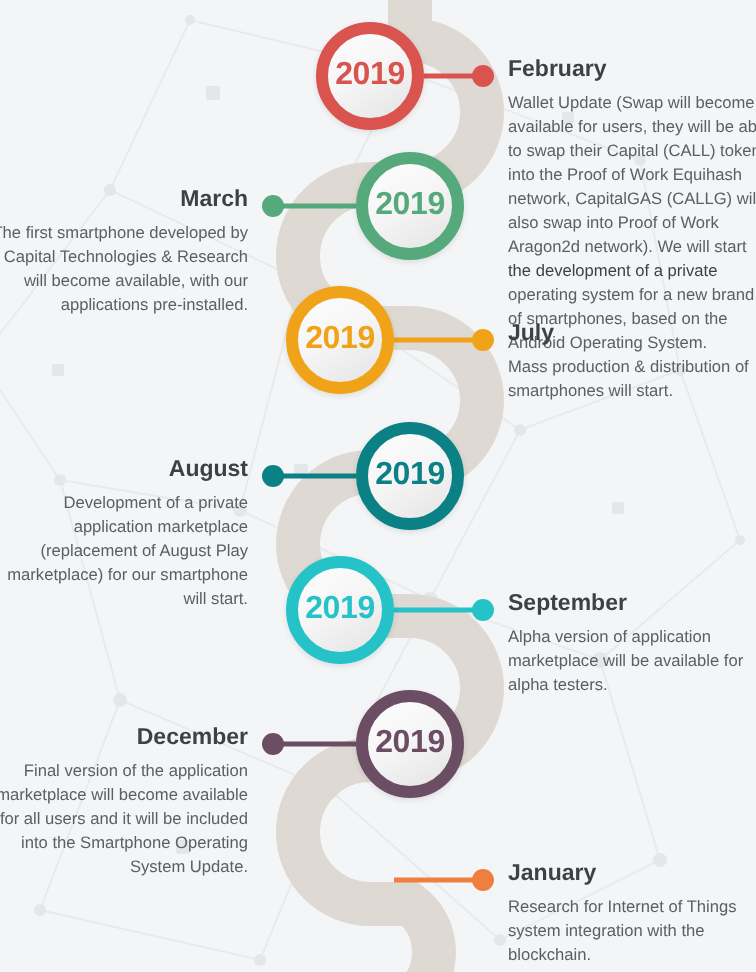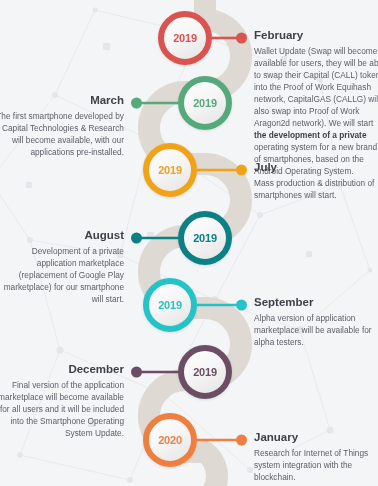--- a/index.html
+++ b/index.html
@@ -13,34 +13,34 @@
   }
   #stage { position:absolute; inset:0; width:378px; height:486px; }
   #bg-net, #ribbon-layer, #connector-layer { position:absolute; inset:0; }
   .node {
     position:absolute; border-radius:50%;
     display:flex; align-items:center; justify-content:center;
     background:linear-gradient(150deg,#fdfdfd 0%,#f6f6f6 45%,#e4e4e4 100%);
     box-shadow:0 1px 3px rgba(0,0,0,0.10);
   }
   .node-year {
-    font-size:11px; font-weight:700; letter-spacing:-0.2px;
+    font-size:16px; font-weight:700; letter-spacing:-0.2px;
     white-space:nowrap; user-select:none;
   }
   .entry { position:absolute; }
   .entry.right { text-align:left; }
   .entry.left  { text-align:right; }
   .entry-month {
     font-size:11.5px; font-weight:700; color:#3f3f46;
     line-height:1.1; margin-bottom:3px;
   }
   .entry-desc {
     font-size:8.3px; color:#5d5d66; line-height:1.45;
   }
-  .entry-desc .em { font-weight:700; color:#3f3f46; }
+  .entry-desc .em { font-weight:400; color:#3f3f46; }
 </style>
 </head>
 <body style="background: rgb(244, 245, 247);">
 
 <div id="stage">
 
   <svg id="bg-net" width="378" height="486" viewBox="0 0 378 486" aria-hidden="true">
     <g stroke="#e8eaec" stroke-width="1" fill="none">
       <path d="M-10 180 L55 95 L150 140 L120 255 L30 240 Z"></path>
       <path d="M55 95 L95 10 L200 35 L150 140"></path>
@@ -135,36 +135,33 @@
     </div>
     <div class="entry right" style="width: 132px; left: 254px; top: 161px;">
       <div class="entry-month">July</div>
       <div class="entry-desc"><span>Mass production &amp; distribution of smartphones will start.</span></div>
     </div>
     <div class="node" style="left: 178px; top: 211px; height: 54px; width: 54px; border: 6px solid rgb(11, 129, 133);">
       <span class="node-year" style="color: rgb(11, 129, 133);">2019</span>
     </div>
     <div class="entry left" style="width: 132px; left: -8px; top: 229px;">
       <div class="entry-month">August</div>
-      <div class="entry-desc"><span>Development of a private application marketplace (replacement of Google Play marketplace) for our smartphone will start.</span></div>
+      <div class="entry-desc"><span>Development of a private application marketplace (replacement of August Play marketplace) for our smartphone will start.</span></div>
     </div>
     <div class="node" style="left: 143px; top: 278px; height: 54px; width: 54px; border: 6px solid rgb(37, 195, 200);">
       <span class="node-year" style="color: rgb(37, 195, 200);">2019</span>
     </div>
     <div class="entry right" style="width: 132px; left: 254px; top: 296px;">
       <div class="entry-month">September</div>
       <div class="entry-desc"><span>Alpha version of application marketplace will be available for alpha testers.</span></div>
     </div>
     <div class="node" style="left: 178px; top: 345px; height: 54px; width: 54px; border: 6px solid rgb(107, 78, 99);">
       <span class="node-year" style="color: rgb(107, 78, 99);">2019</span>
     </div>
     <div class="entry left" style="width: 132px; left: -8px; top: 363px;">
       <div class="entry-month">December</div>
       <div class="entry-desc"><span>Final version of the application marketplace will become available for all users and it will be included into the Smartphone Operating System Update.</span></div>
     </div>
-    <div class="node" style="left: 143px; top: 413px; height: 54px; width: 54px; border: 6px solid rgb(239, 127, 64);">
-      <span class="node-year" style="color: rgb(239, 127, 64);">2020</span>
-    </div>
     <div class="entry right" style="width: 132px; left: 254px; top: 431px;">
       <div class="entry-month">January</div>
       <div class="entry-desc"><span>Research for Internet of Things system integration with the blockchain.</span></div>
     </div>
   </div>
 
 </body></html>

